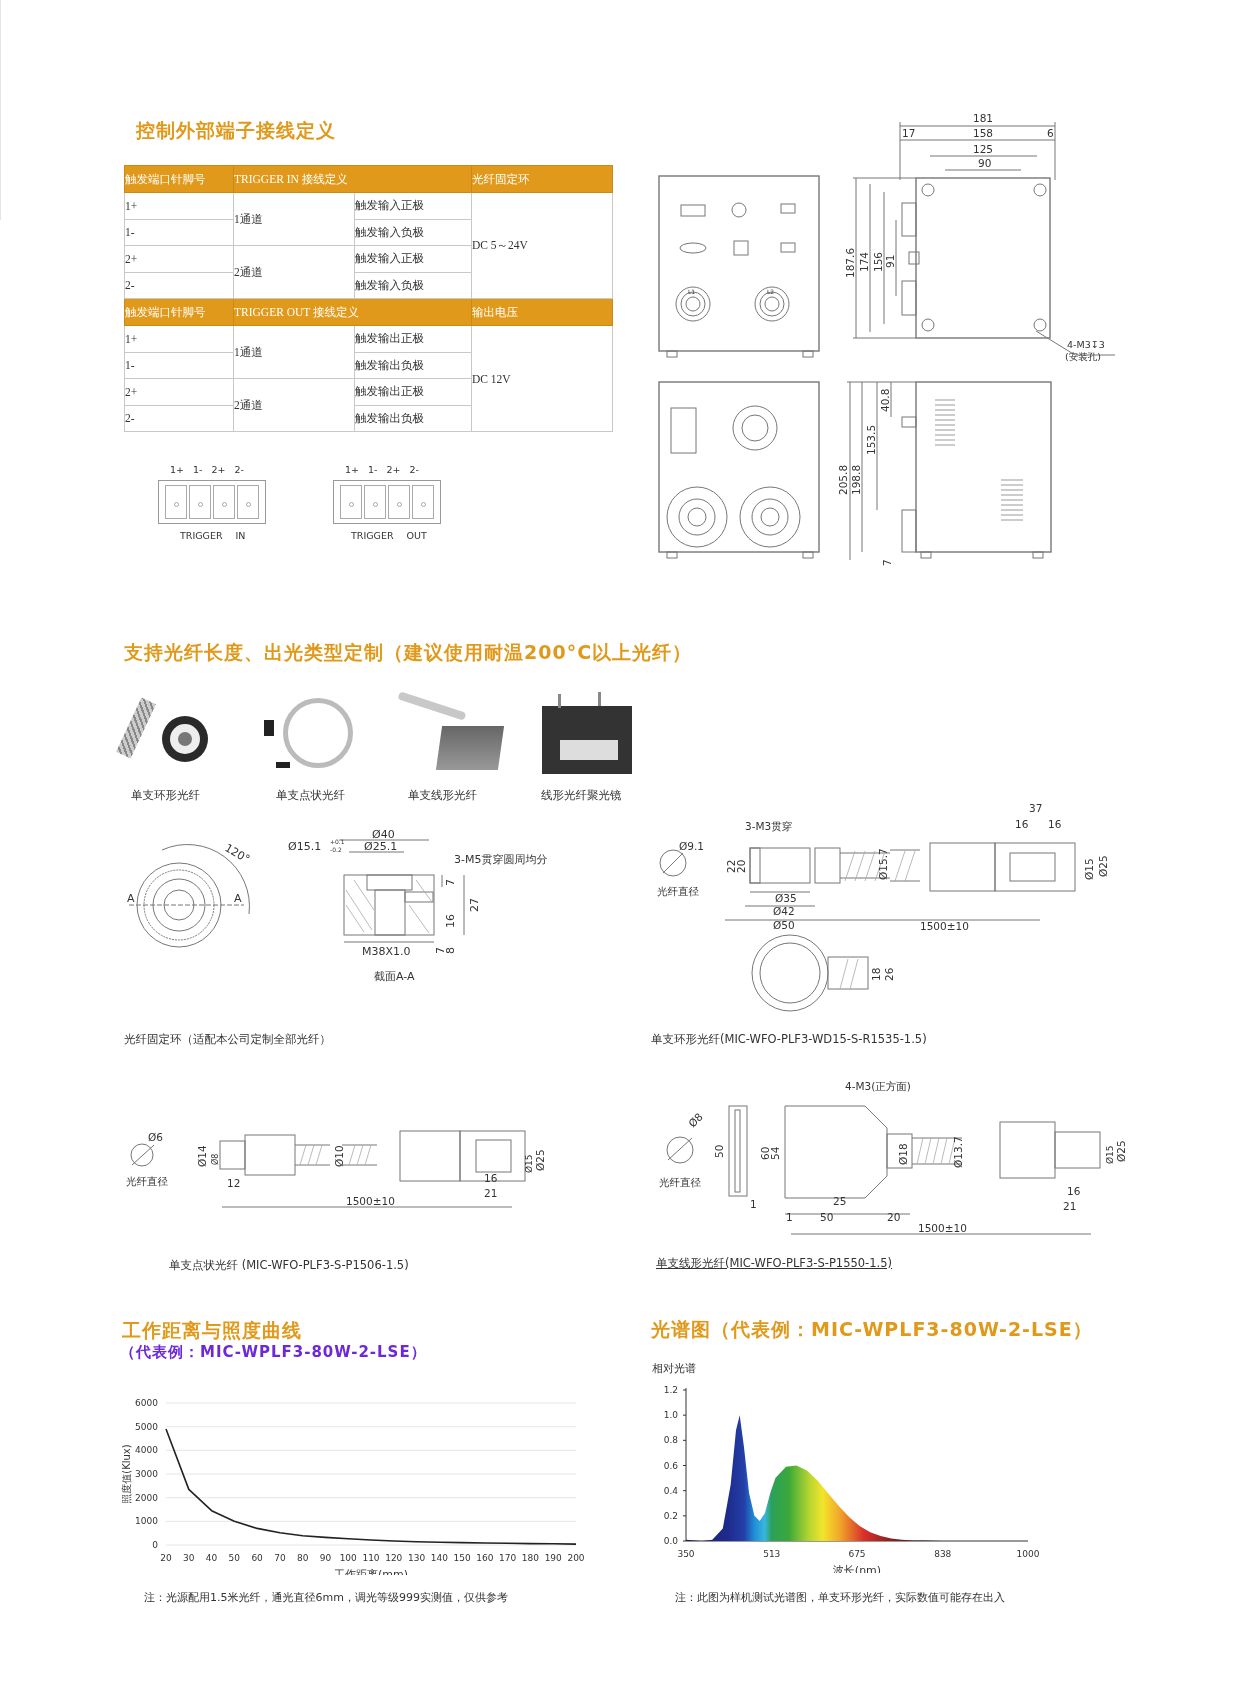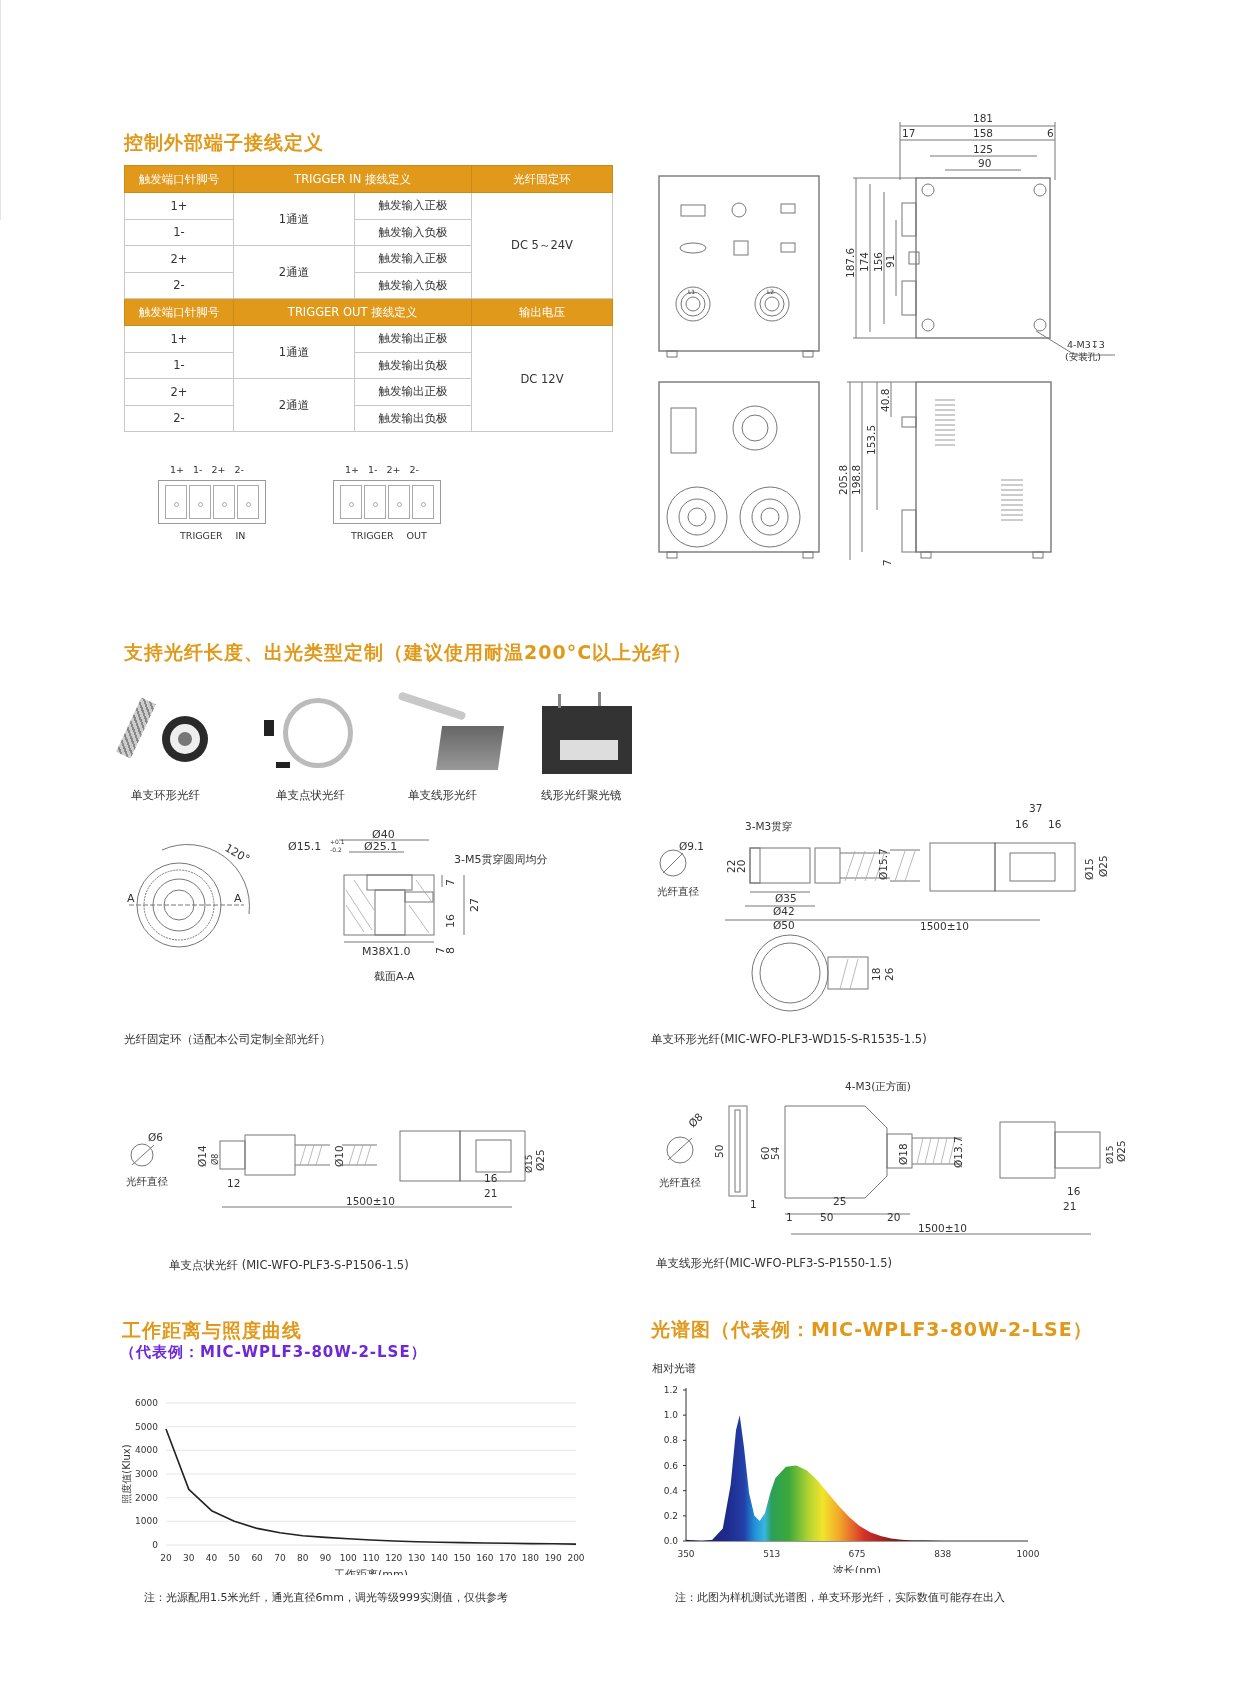--- a/index.html
+++ b/index.html
@@ -7,21 +7,21 @@
   body { position: relative; font-family: "DejaVu Sans", "Liberation Sans", sans-serif; color: #333; }
   .edge-line { position: absolute; left: 0; top: 0; width: 1px; height: 220px; background: #e4e4e4; }
   .abs { position: absolute; }
   .h-title { position: absolute; color: #e0991a; font-weight: bold; font-size: 19px; letter-spacing: 1px; white-space: nowrap; }
   .h-sub { position: absolute; color: #6d28d9; font-weight: bold; font-size: 15px; letter-spacing: 1px; white-space: nowrap; }
   .caption { position: absolute; font-size: 11.5px; color: #333; white-space: nowrap; }
   .note { position: absolute; font-size: 11px; color: #333; white-space: nowrap; margin-left: 24px; }
 
   
   table.wiring { position: absolute; left: 124px; top: 165px; width: 488px; border-collapse: collapse; font-size: 11.5px; table-layout: fixed; }
-  table.wiring td { border: 1px solid #c8c8c8; height: 26.5px; text-align: center; color: #333; }
+  table.wiring td { border: 1px solid #c8c8c8; height: 26.5px; color: #333; font-family: Liberation Serif, serif; }
   table.wiring tr.hd td { background: #e0991a; color: #fff; border-color: #c98a16; height: 27px; }
   col.c1 { width: 109px; } col.c2 { width: 121px; } col.c3 { width: 117px; } col.c4 { width: 141px; }
 
   
   .term { position: absolute; }
   .term .pins { position: absolute; top: 0; font-size: 9.5px; word-spacing: 6px; white-space: nowrap; }
   .term .box { position: absolute; top: 16px; width: 108px; height: 44px; border: 1px solid #999; }
   .term .slot { position: absolute; top: 4px; width: 22px; height: 34px; border: 1px solid #aaa; }
   .term .slot i { position: absolute; left: 8px; top: 16px; width: 5px; height: 5px; border: 1px solid #aaa; border-radius: 50%; }
   .term .lbl { position: absolute; top: 66px; font-size: 9.5px; white-space: nowrap; word-spacing: 10px; }
@@ -32,21 +32,21 @@
   .photo { position: absolute; width: 105px; height: 85px; }
 
   
   .chart { position: absolute; }
 </style>
 </head>
 <body>
 
 <div class="edge-line"></div>
 
-<div class="h-title" style="left:124px; top:118px;margin-top:12px;">控制外部端子接线定义</div>
+<div class="h-title" style="left:136px; top:118px;">控制外部端子接线定义</div>
 
 <table class="wiring">
   <colgroup>
       <col class="c1">
       <col class="c2">
       <col class="c3">
       <col class="c4">
     </colgroup>
   <tbody>
       <tr class="hd">
@@ -445,21 +445,21 @@
     <text x="131" y="141">1</text>
     <text x="165" y="141">50</text>
     <text x="232" y="141">20</text>
     <text x="412" y="115">16</text>
     <text x="408" y="130">21</text>
     <text transform="translate(458,84) rotate(-90)" font-size="9">Ø15</text>
     <text transform="translate(470,82) rotate(-90)">Ø25</text>
     <text x="263" y="152">1500±10</text>
   </g>
 </svg>
-<div class="caption" style="left:656px; top:1256px;">单支线形光纤(MIC-WFO-PLF3-S-P1550-1.5)</div>
+<div class="caption" style="left:656px; top:1256px;text-decoration:underline;">单支线形光纤(MIC-WFO-PLF3-S-P1550-1.5)</div>
 
 <div class="h-title" style="left:122px; top:1318px;">工作距离与照度曲线</div>
 <div class="h-sub" style="left:120px; top:1343px;">（代表例：MIC-WPLF3-80W-2-LSE）</div>
 
 <svg class="chart" style="left:118px; top:1395px;" width="470" height="180" id="chart-illum">
     <line x1="48" x2="458" y1="150" y2="150" stroke="#e6e6e6" stroke-width="1"></line>
     <text x="40" y="153" font-size="9" text-anchor="end" fill="#333">0</text>
     <line x1="48" x2="458" y1="126.33333333333334" y2="126.33333333333334" stroke="#e6e6e6" stroke-width="1"></line>
     <text x="40" y="129.33333333333334" font-size="9" text-anchor="end" fill="#333">1000</text>
     <line x1="48" x2="458" y1="102.66666666666667" y2="102.66666666666667" stroke="#e6e6e6" stroke-width="1"></line>

